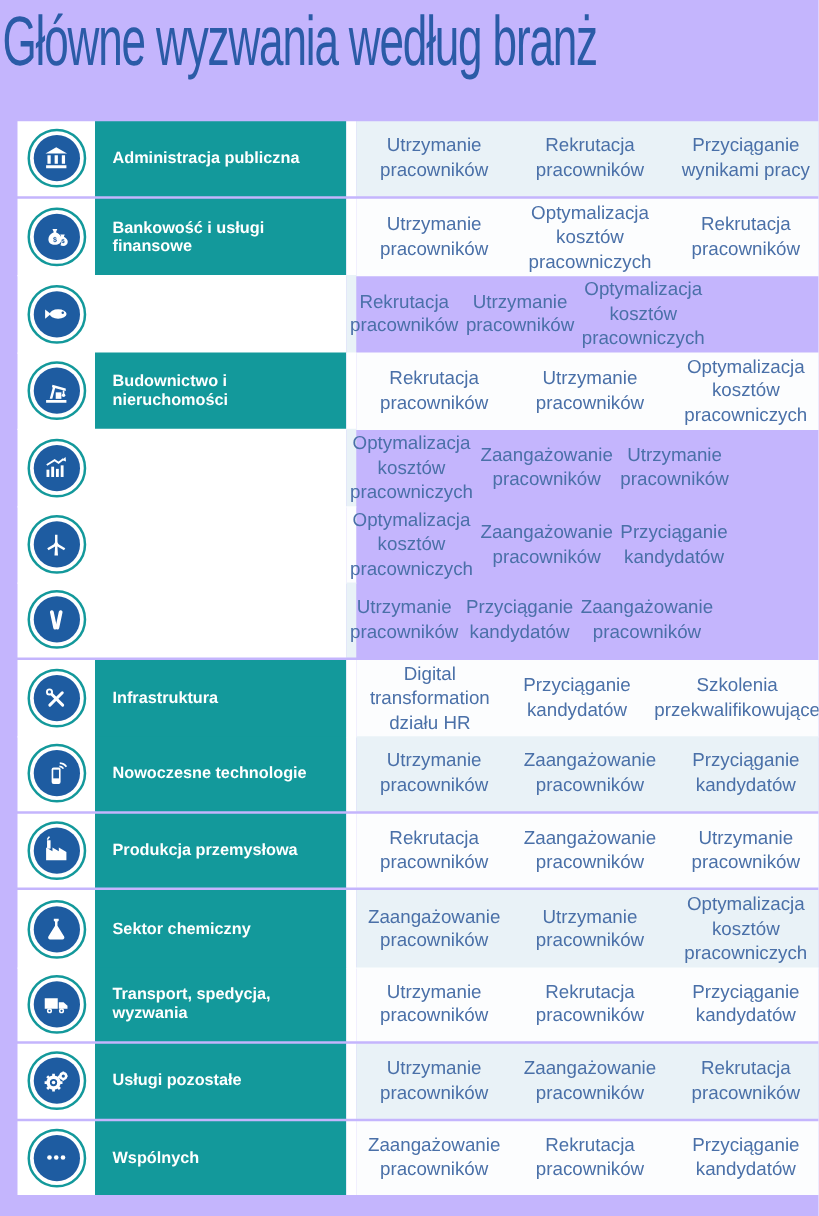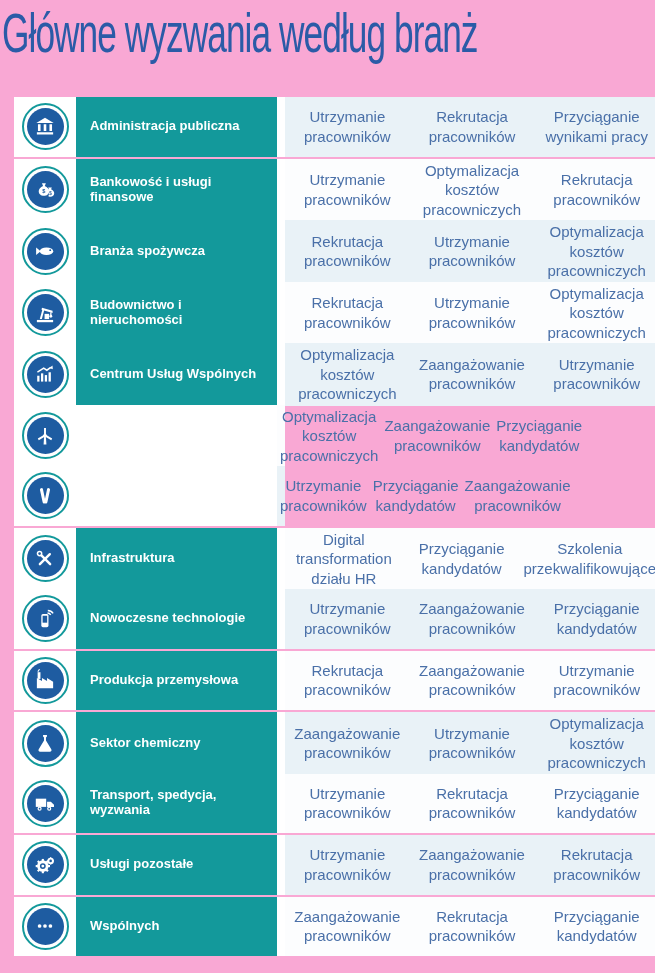--- a/index.html
+++ b/index.html
@@ -1,16 +1,16 @@
 <!DOCTYPE html>
 <html style="--teal: #13999b; --circle-blue: #1e5ca1; --title-blue: #2b5ba7; --cell-text: #4a70a8; --row-alt-bg: #e9f2f7; --row-bg: #fcfdfe;"><head>
 <meta charset="utf-8">
 <style>
   html,body{margin:0;padding:0;background:#ffffff;}
-  .page{position:relative;width:655px;height:973px;background:#f9a8d4;overflow:hidden;
+  .page{position:relative;width:655px;height:973px;background:#c4b5fd;overflow:hidden;
         font-family:"Liberation Sans",sans-serif;}
   .title{position:absolute;top:0px;left:2px;margin:0;font-weight:400;
          font-size:56px;color:var(--title-blue,#2b5ba7);white-space:nowrap;
          letter-spacing:-1.5px;transform:scaleX(0.63);transform-origin:left top;}
   .table{position:absolute;left:14px;top:97px;width:645px;
          display:grid;grid-template-rows:repeat(14,59.5px);row-gap:2px;}
   .row{display:grid;grid-template-columns:62px 201px 8px 1fr;}
   .icon-cell{display:flex;align-items:center;justify-content:center;background:#ffffff;}
   .badge{width:47px;height:47px;border-radius:50%;box-sizing:border-box;
          border:2.5px solid var(--teal,#13999b);background:#ffffff;
@@ -76,21 +76,20 @@
           <div class="badge">
             <div class="badge-inner">
               <svg viewBox="0 0 24 24" fill="#ffffff">
                 <ellipse cx="13.4" cy="12.2" rx="6.2" ry="3.5"></ellipse>
                 <path d="M8 12.2 3.8 8.8v6.8z"></path>
                 <circle cx="16.8" cy="11.2" r=".9" fill="#1e5ca1"></circle>
               </svg>
             </div>
           </div>
         </div>
-        <div class="label-cell">Branża spożywcza</div>
         <div class="gap-cell"></div>
         <div class="data-cells alt">
           <div class="challenge">Rekrutacja pracowników</div>
           <div class="challenge">Utrzymanie pracowników</div>
           <div class="challenge">Optymalizacja kosztów pracowniczych</div>
         </div>
       </div>
       <div class="row">
         <div class="icon-cell">
           <div class="badge">
@@ -122,21 +121,20 @@
                 <rect x="4.8" y="13.6" width="2.1" height="5.4"></rect>
                 <rect x="8.3" y="11.4" width="2.1" height="7.6"></rect>
                 <rect x="11.8" y="13" width="2.1" height="6"></rect>
                 <rect x="15.3" y="10.4" width="2.1" height="8.6"></rect>
                 <path d="M5 10.2 10.8 6.6l2.9 1.9 3.6-2.7" stroke="#fff" stroke-width="1.4" fill="none"></path>
                 <path d="M18.9 4.2l.3 3.4-3.1-1.2z"></path>
               </svg>
             </div>
           </div>
         </div>
-        <div class="label-cell">Centrum Usług Wspólnych</div>
         <div class="gap-cell"></div>
         <div class="data-cells alt">
           <div class="challenge">Optymalizacja kosztów pracowniczych</div>
           <div class="challenge">Zaangażowanie pracowników</div>
           <div class="challenge">Utrzymanie pracowników</div>
         </div>
       </div>
       <div class="row">
         <div class="icon-cell">
           <div class="badge">

